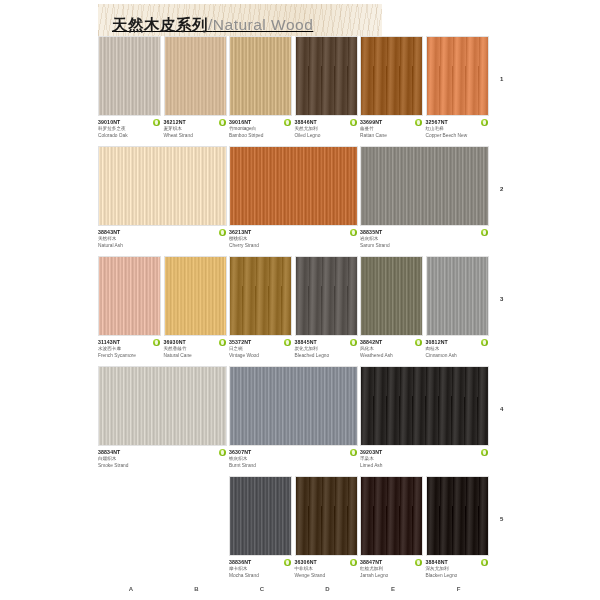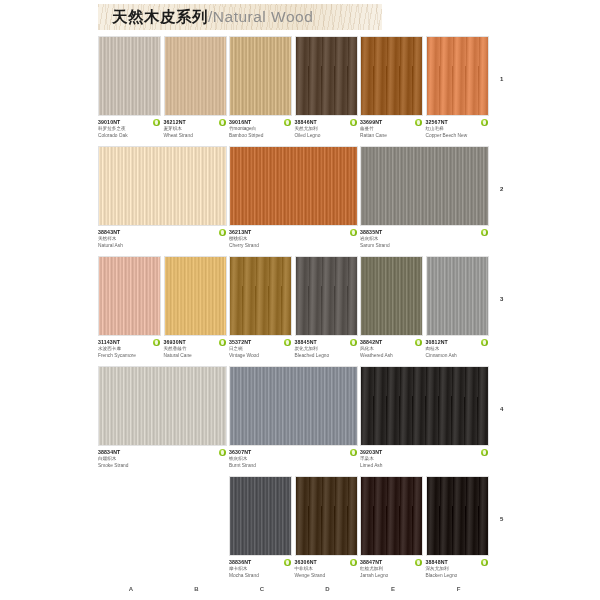--- a/index.html
+++ b/index.html
@@ -6,30 +6,30 @@
   body{
     width:600px;height:600px;
     background:#ffffff;
     font-family:"Liberation Sans","DejaVu Sans",sans-serif;
     overflow:hidden;position:relative;
   }
   #page{position:relative;width:600px;height:600px;}
 
   
   .header-band{
-    position:absolute;left:98px;top:4px;width:284px;height:26px;
+    position:absolute;left:98px;top:4px;width:284px;height:32px;
     background:
       repeating-linear-gradient(100deg,
         rgba(196,170,136,.28) 0px, rgba(196,170,136,.28) 1px,
         rgba(255,255,255,0) 1px, rgba(255,255,255,0) 5px),
       repeating-linear-gradient(85deg,
         rgba(176,148,112,.18) 0px, rgba(176,148,112,.18) 1px,
         rgba(255,255,255,0) 1px, rgba(255,255,255,0) 9px),
       linear-gradient(95deg,#f6efe2 0%,#f3ead9 35%,#efe4d0 70%,#f7f1e6 100%);
-    display:flex;align-items:center;
+    display:flex;align-items:flex-end;text-decoration:underline;
   }
   .header-title{
     margin-left:14px;font-size:15.5px;letter-spacing:.5px;white-space:nowrap;
   }
   .header-cn{color:#1b1b1b;font-weight:700;}
   .header-en{color:#8e8e8e;font-weight:400;}
 
   
   .grid{position:absolute;left:0;top:36px;width:600px;}
   .row{position:relative;height:110px;}

